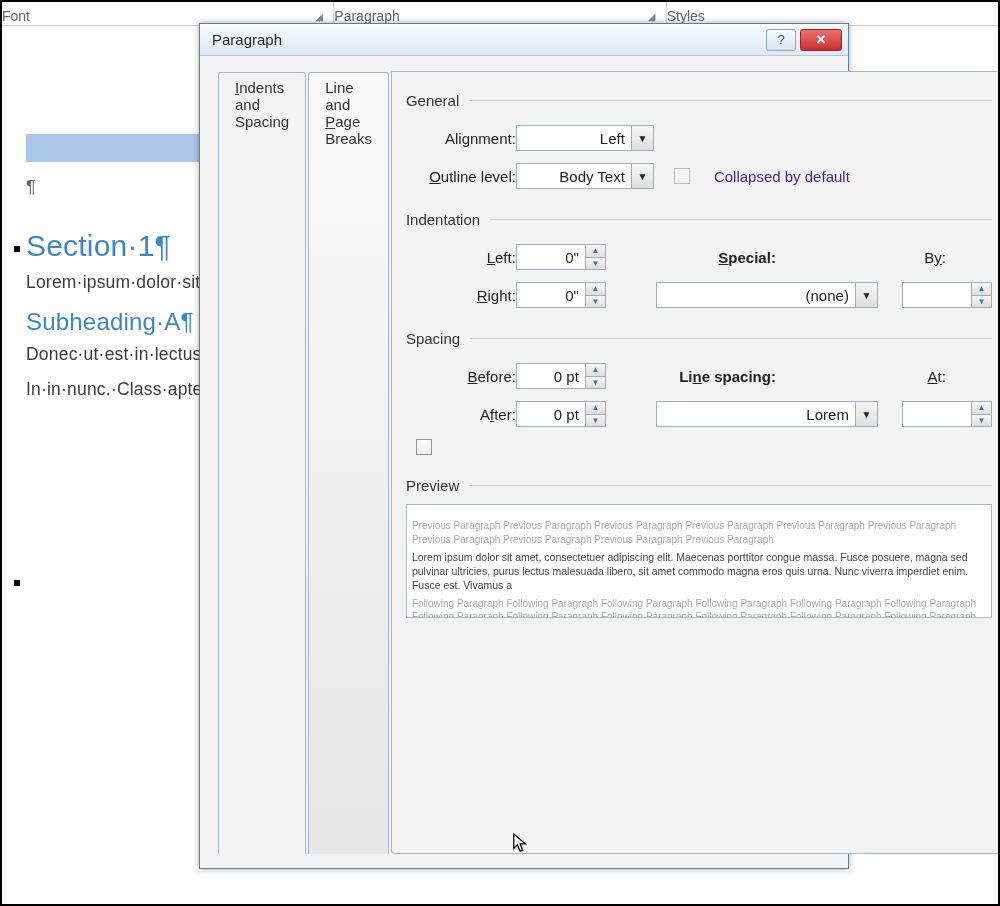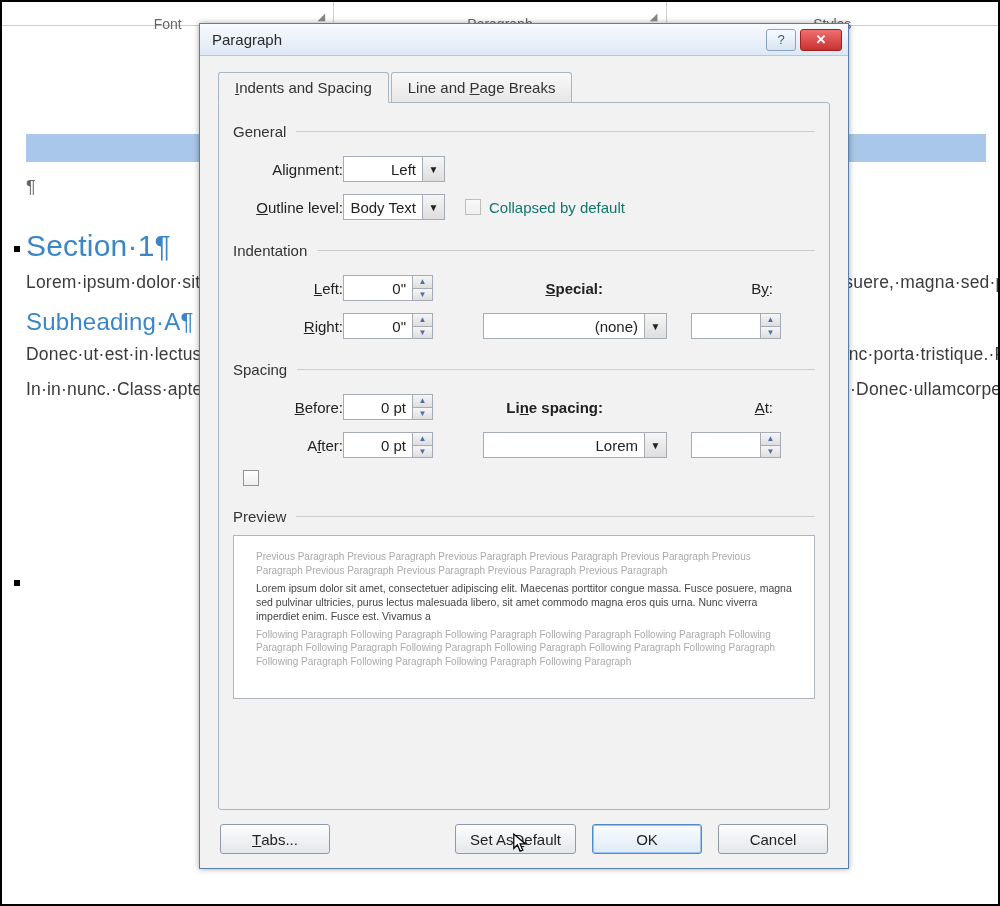--- a/index.html
+++ b/index.html
@@ -1,74 +1,74 @@
 <!DOCTYPE html>
 <html><head>
 <meta charset="utf-8">
 <style>
 * { box-sizing: border-box; margin: 0; padding: 0; font-family: "Segoe UI", Tahoma, sans-serif; }
 body { background: #fff; width: 1000px; height: 906px; overflow: hidden; border: 2px solid #000; position: relative; }
 
 
 .ribbon { display: flex; height: 24px; border-bottom: 1px solid #ccc; }
-.ribbon-group { flex: 1; text-align: center; font-size: 14px; color: #666; border-right: 1px solid #d0d0d0; padding-top: 14px; position: relative; }
+.ribbon-group { flex: 1; font-size: 14px; color: #666; border-right: 1px solid #d0d0d0; padding-top: 6px; position: relative; }
 .ribbon-group:last-child { border-right: none; }
 .dlg-launcher { position: absolute; right: 6px; bottom: 2px; width: 12px; height: 12px; font-size: 10px; color: #888; }
 
 
 .doc-area { position: absolute; left: 0; top: 24px; right: 0; bottom: 0; padding: 20px 12px 0 24px; font-size: 17.5px; color: #3b3b3b; line-height: 1.45; letter-spacing: 0.2px; overflow: hidden; }
 .doc-area .bluebar { background: #a9c7e8; height: 28px; margin: 88px 0 12px; }
 .pilcrow { font-size: 18px; color: #666; margin-top: 8px; }
 .heading1 { color: #3a86c8; font-size: 30px; font-weight: 400; margin-top: 24px; }
 .bullet { position: absolute; left: 12px; width: 6px; height: 6px; background: #000; }
 .heading2 { color: #3a86c8; font-size: 24px; font-weight: 400; margin-top: 10px; }
 .para { margin-top: 2px; }
 
 
 .dialog { position: absolute; left: 197px; top: 21px; width: 650px; height: 846px; background: #f2f2f2; border: 1px solid #5a7fa6; box-shadow: 0 0 6px rgba(0,0,0,0.35); display: flex; flex-direction: column; }
 .titlebar { height: 32px; background: linear-gradient(#f8fbff, #dde8f5); display: flex; align-items: center; padding: 0 6px 0 12px; border-bottom: 1px solid #b8c8dc; }
 .titlebar-title { font-size: 15px; color: #2a2a2a; flex: 1; }
 .tb-btn { width: 30px; height: 22px; margin-left: 4px; border: 1px solid #8aa3bf; border-radius: 3px; display: flex; align-items: center; justify-content: center; font-size: 13px; background: linear-gradient(#f7fbff,#d7e4f2); color: #3a5a7a; }
 .tb-btn.close { background: linear-gradient(#f07070,#c83030); border-color: #a02020; color: #fff; font-weight: bold; width: 42px; }
 
-.dialog-body { padding: 16px 18px 14px; flex: 1; display: flex; flex-direction: column; }
+.dialog-body { padding: 16px 18px 14px; flex: 1; display: flex; flex-direction: row; }
 
 .tabs { display: flex; margin-bottom: 0; }
 .tab { padding: 6px 16px; font-size: 15px; border: 1px solid #aab5c2; background: linear-gradient(#f9f9f9,#e6e6e6); color: #333; border-bottom: none; border-radius: 3px 3px 0 0; margin-right: 2px; }
 .tab.active { background: #f2f2f2; border-bottom: 1px solid #f2f2f2; z-index: 2; position: relative; }
 .tab u { text-decoration: underline; }
 .tab-content { border: 1px solid #aab5c2; border-top: 1px solid #aab5c2; flex: 1; padding: 14px 14px 10px; margin-top: -1px; background: #f2f2f2; border-radius: 0 3px 3px 3px; display: flex; flex-direction: column; }
 
 .group-label { font-size: 15px; color: #333; margin: 6px 0 10px; display: flex; align-items: center; }
 .group-label::after { content: ""; flex: 1; height: 1px; background: #ccc; margin-left: 10px; }
 
 .row { display: flex; align-items: center; margin: 6px 0; font-size: 15px; color: #222; text-align: right; }
 .row .lbl { width: 110px; padding-left: 10px; }
 .row .lbl2 { width: 120px; font-weight: bold; }
 .row .lbl3 { width: 80px; }
 .row u { text-decoration: underline; }
 
 .combo, .spin, .txtspin { border: 1px solid #a5acb5; background: #fff; height: 26px; display: inline-flex; align-items: center; font-size: 15px; }
-.combo { width: 102px; }
-.combo.wide { width: 184px; }
+.combo { width: 138px; }
+.combo.wide { width: 222px; }
 .combo-val { flex: 1; padding: 0 6px; }
 .combo-btn { width: 22px; height: 100%; border-left: 1px solid #a5acb5; background: linear-gradient(#f6f6f6,#dedede); display: flex; align-items: center; justify-content: center; font-size: 10px; }
 
 .spin { width: 90px; }
 .spin-val { flex:1; padding:0 6px; }
 .spin-btns { width: 20px; display:flex; flex-direction:column; height:100%; }
 .spin-b { flex:1; background:linear-gradient(#f6f6f6,#dedede); border-left:1px solid #a5acb5; display:flex; align-items:center; justify-content:center; font-size:8px; color:#4a6fa6; }
 .spin-b + .spin-b { border-top:1px solid #a5acb5; }
 
 .txtspin { width: 90px; }
 
 .checkbox { width: 16px; height: 16px; border: 1px solid #949494; background: linear-gradient(#fff,#eee); margin-right: 8px; display: inline-block; vertical-align: middle; }
-.chk-disabled { color: #0f766e; }
-
-.preview-box { border:1px solid #b0b6bf; background:#fff; height: 164px; padding: 14px 22px; font-size:10px; color:#aaa; line-height:1.35; overflow:hidden; }
+.chk-disabled { color: #4c1d95; margin-left: 16px; }
+
+.preview-box { border:1px solid #b0b6bf; background:#fff; height: 114px; padding: 14px 5px; font-size:10px; color:#aaa; line-height:1.35; overflow:hidden; }
 .preview-box .sample { color:#444; font-size:10.5px; margin:4px 0; }
 
 .button-row { display:flex; gap:16px; padding: 14px 2px 0; align-items:center; }
 .btn { height: 30px; min-width: 110px; border:1px solid #8f9aa8; background: linear-gradient(#fdfdfd,#e4e7eb); font-size:15px; color:#222; display:inline-flex; align-items:center; justify-content:center; border-radius:3px; padding: 0 14px; }
 .btn.primary { border-color:#4f89c9; box-shadow: 0 0 0 1px #9dc3ea inset; background: linear-gradient(#fafdff,#dfeaf6); }
 .spacer { flex:1; }
 
 .cursor { position:absolute; left:510px; top:830px; width:18px; height:22px; pointer-events:none; }
 .cursor svg { width:100%; height:100%; }
 </style>

